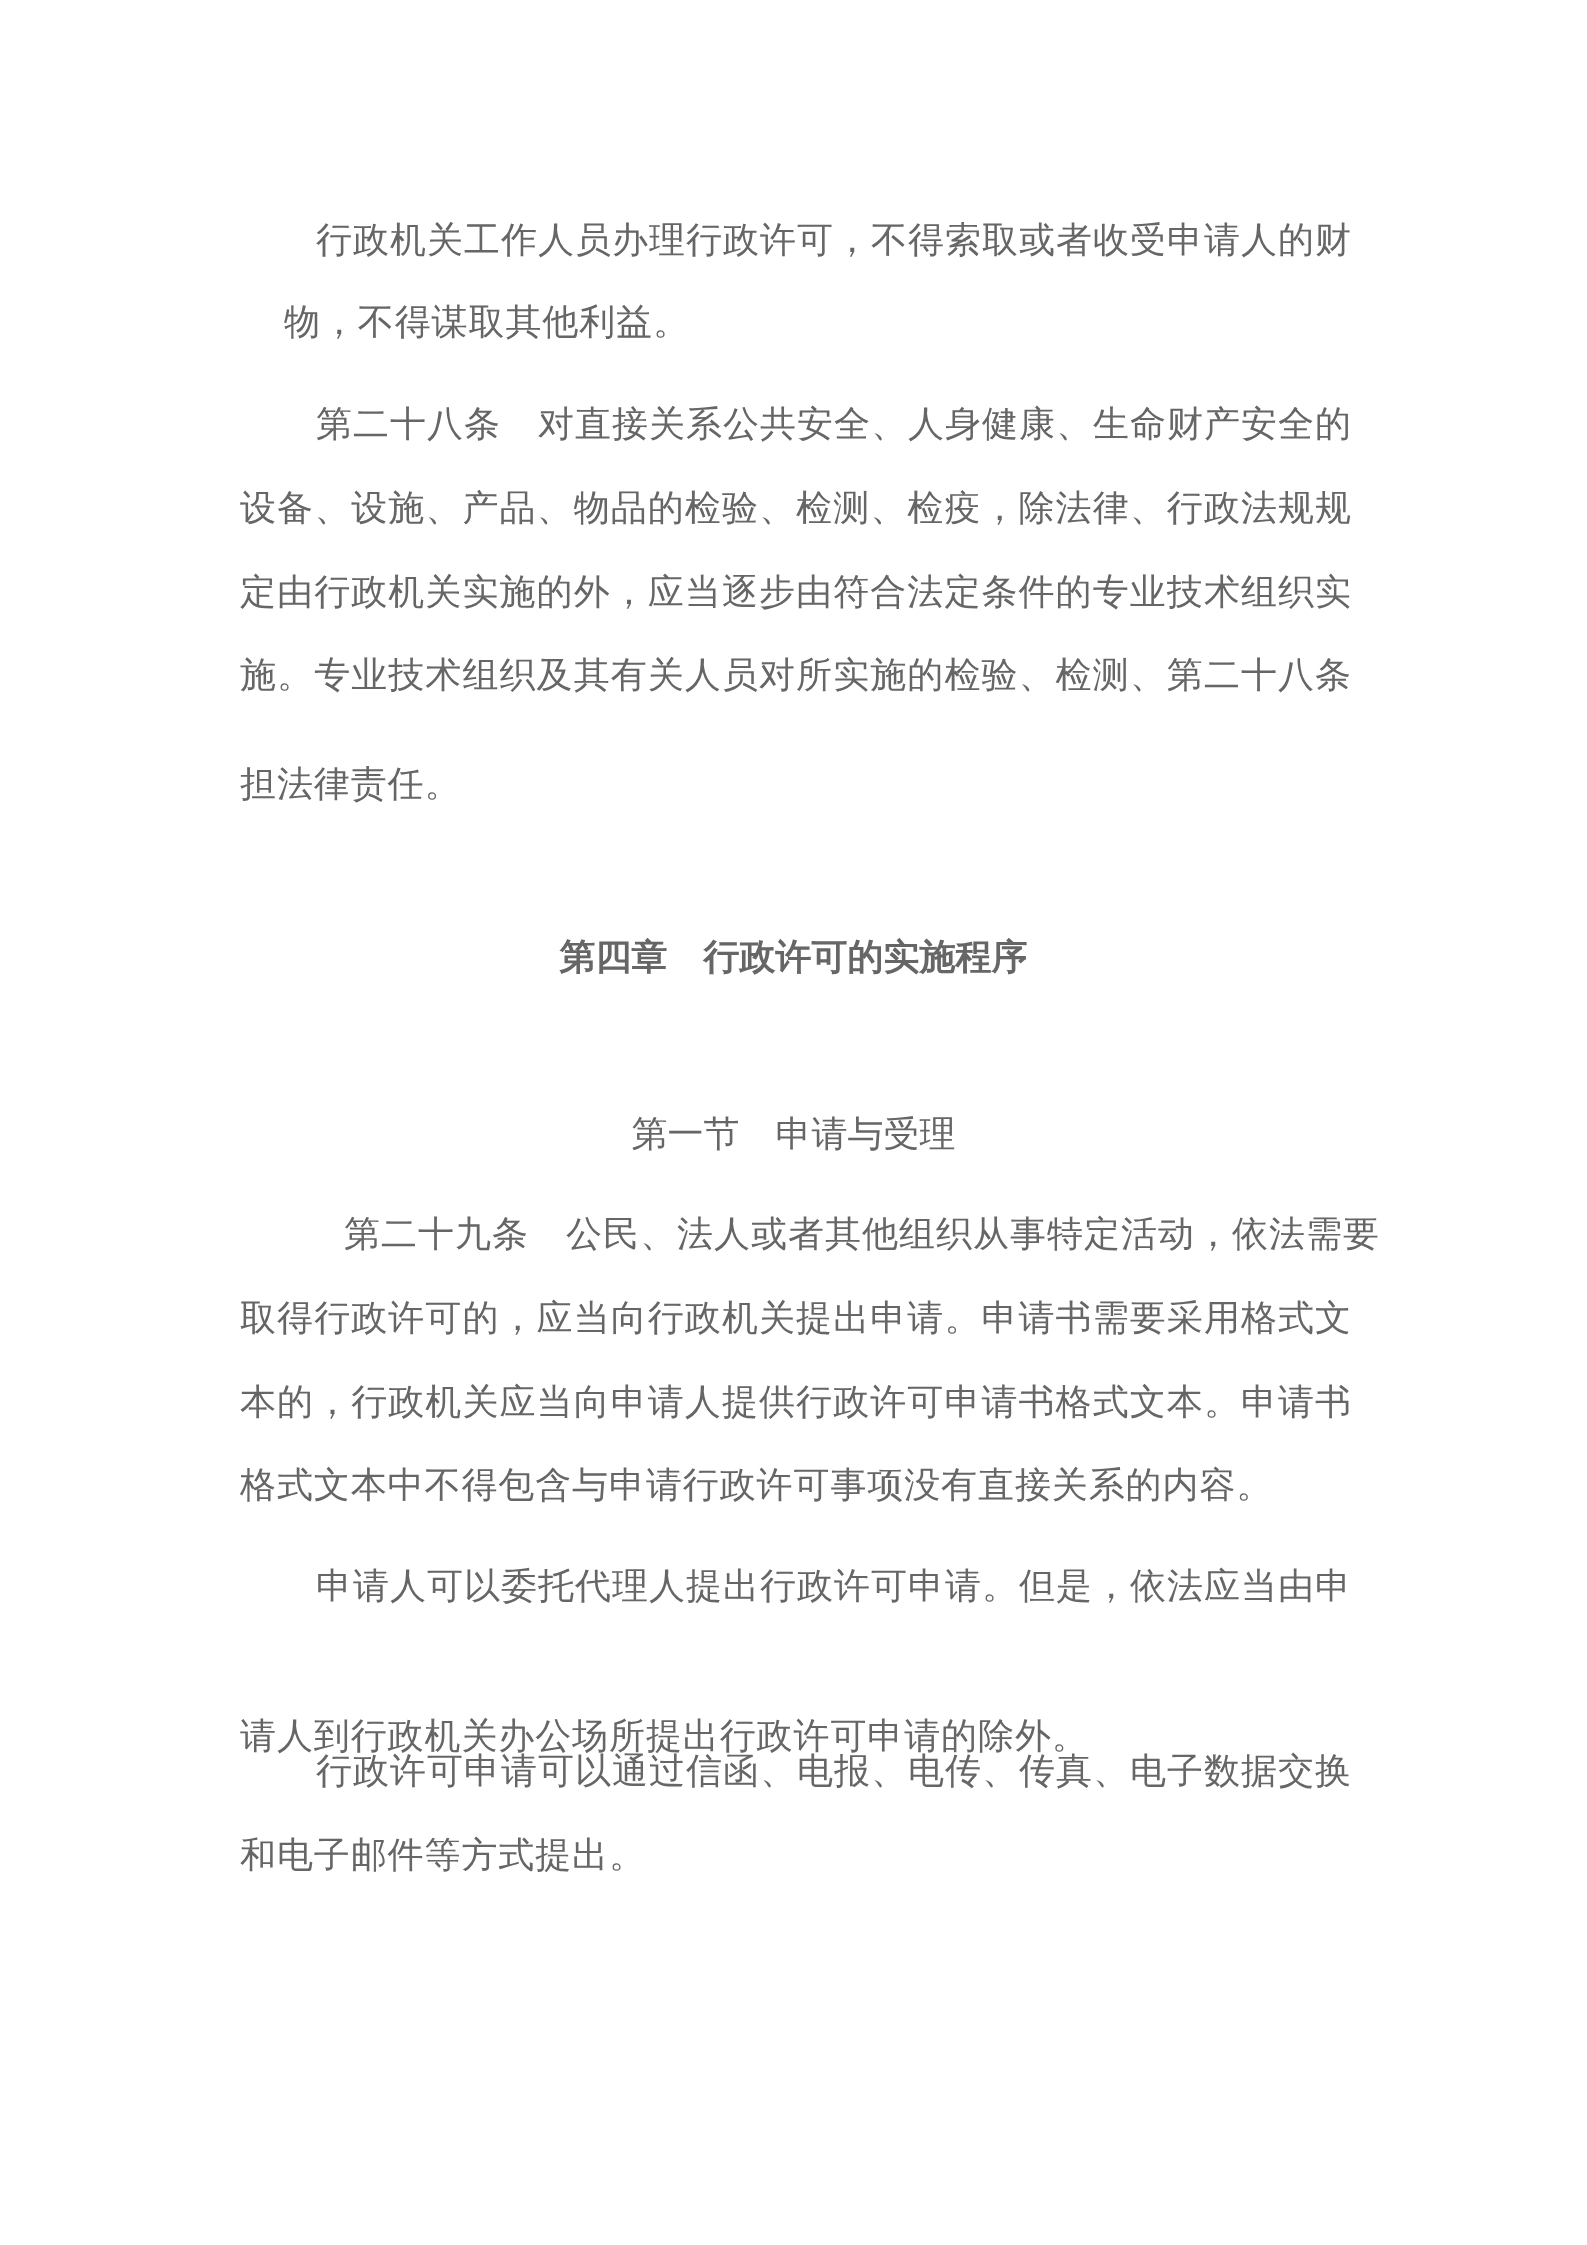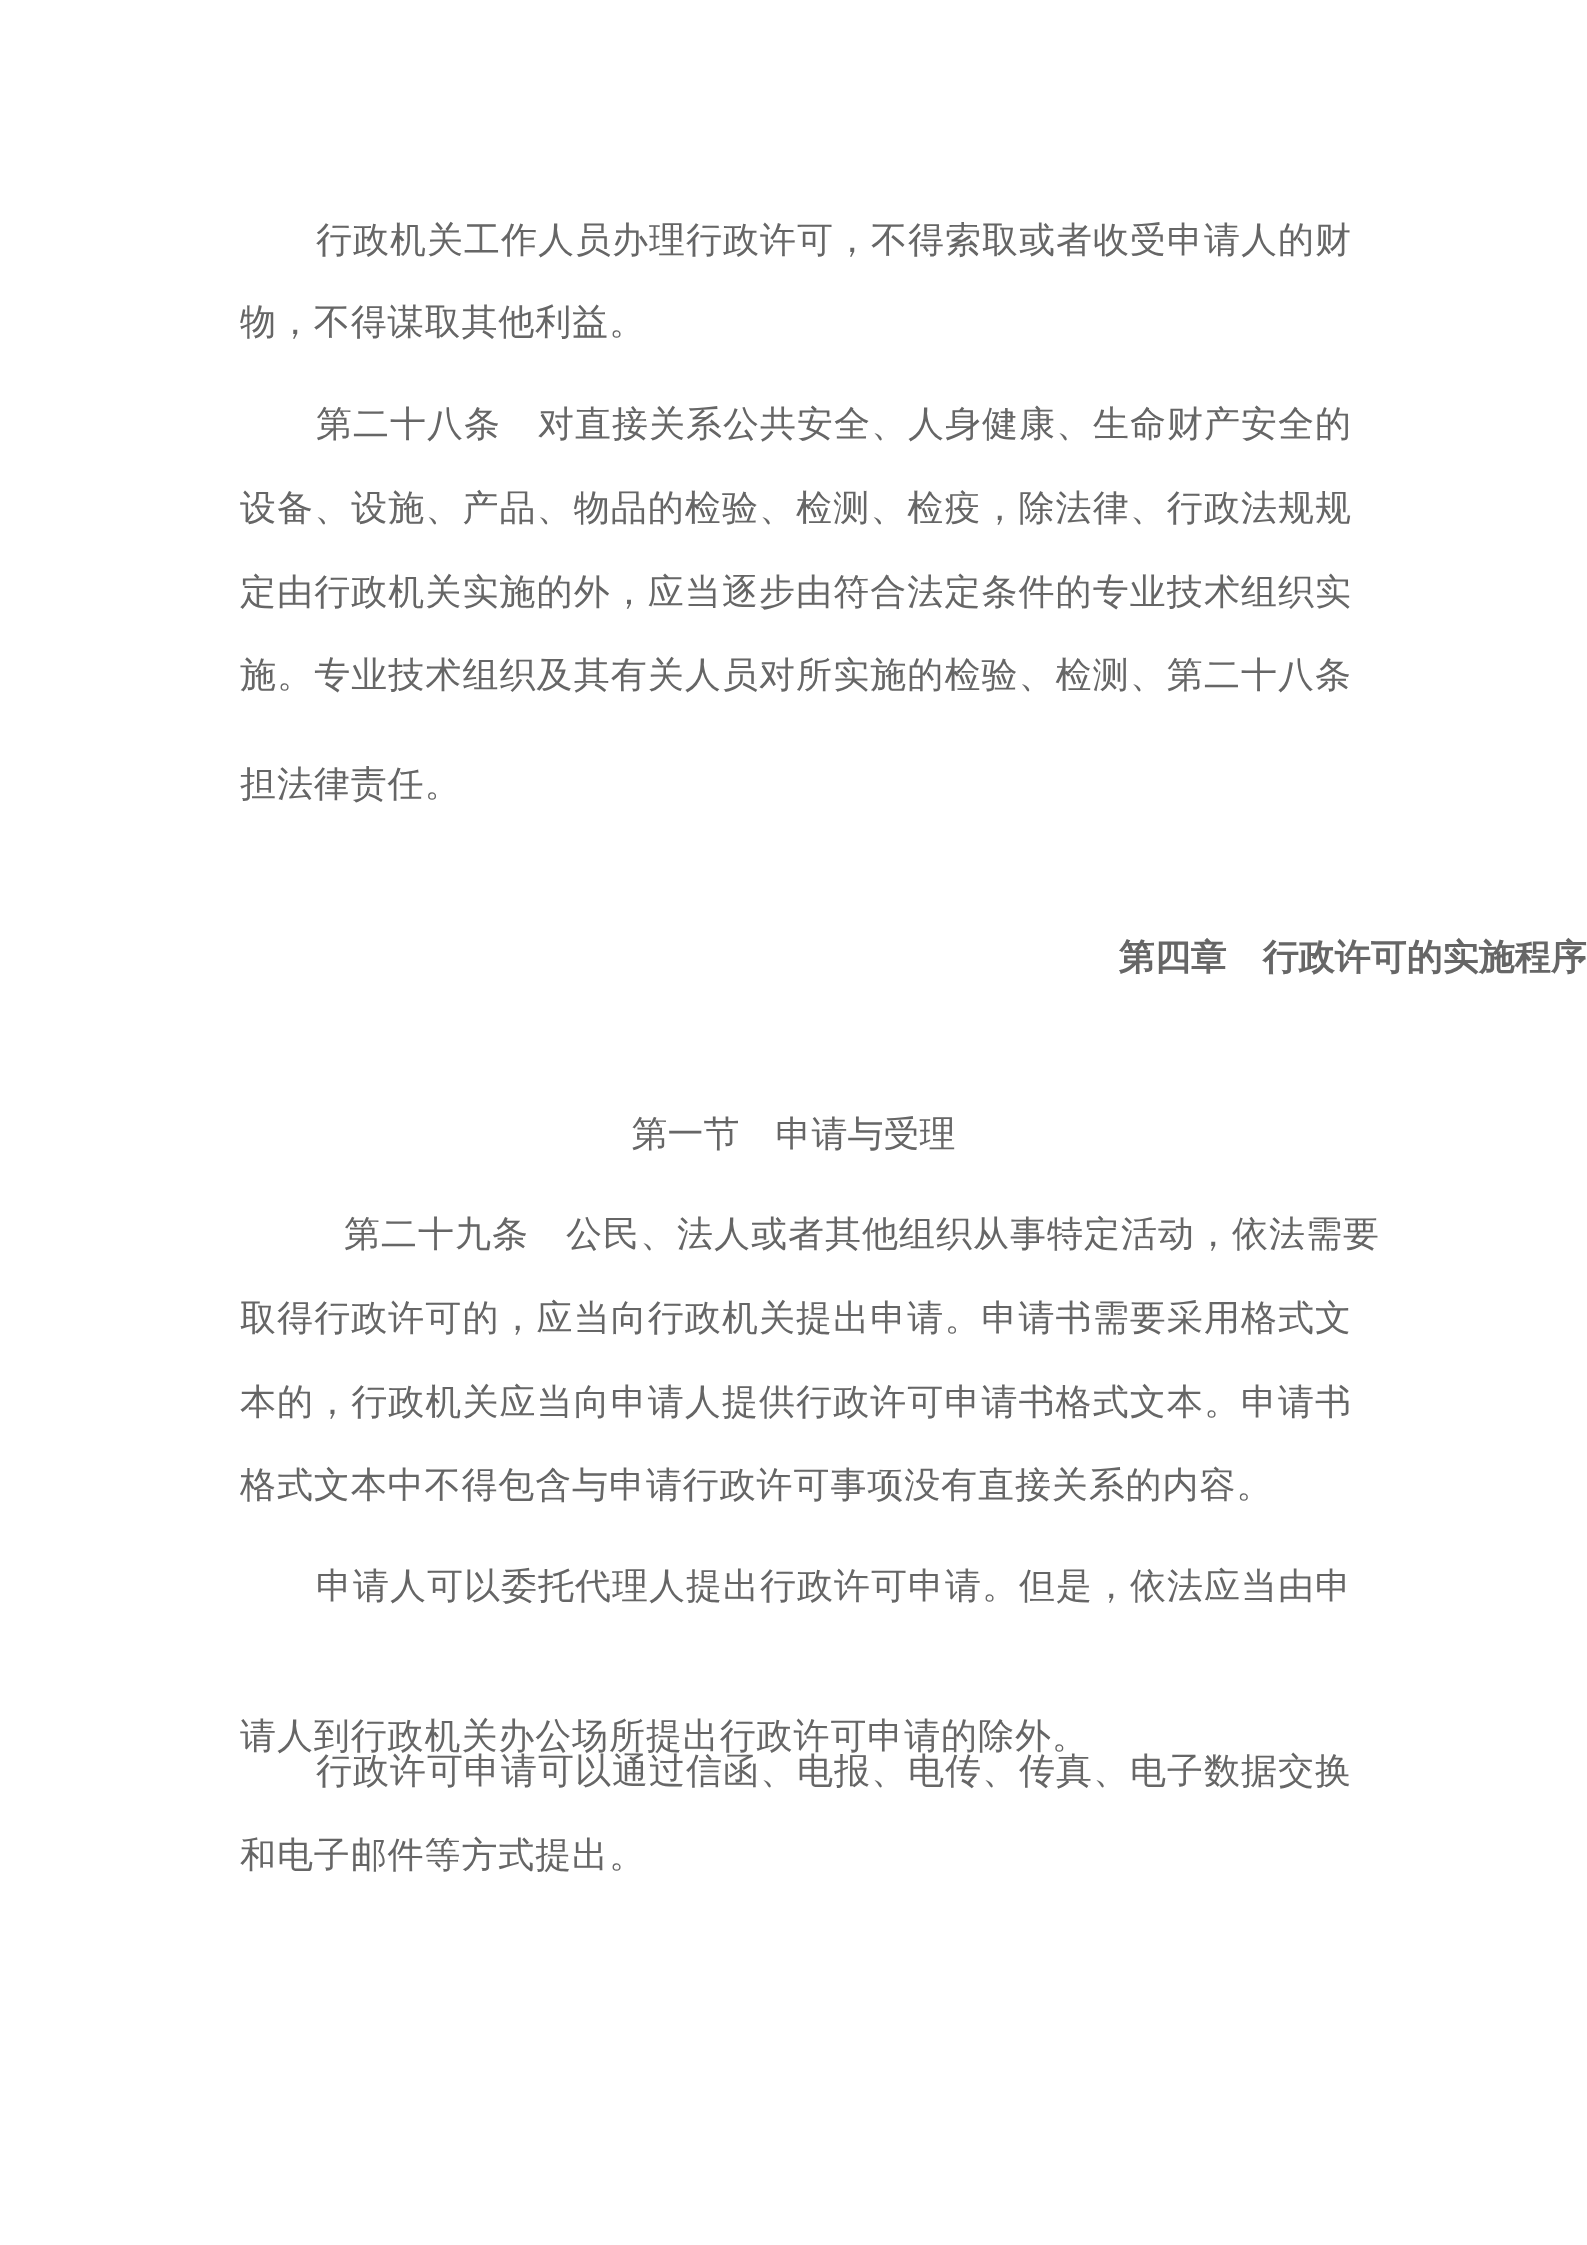--- a/index.html
+++ b/index.html
@@ -28,32 +28,32 @@
   }
   .just { text-align: justify; text-align-last: justify; }
 </style>
 </head>
 <body>
 
 <div class="page">
 
   <div>
     <div class="line indent just" style="top:216px;">行政机关工作人员办理行政许可，不得索取或者收受申请人的财</div>
-    <div class="line" style="top:298px;">物，不得谋取其他利益。</div>
+    <div class="line" style="top:298px;margin-left:44px;">物，不得谋取其他利益。</div>
   </div>
 
   <div>
     <div class="line indent just" style="top:400px;">第二十八条　对直接关系公共安全、人身健康、生命财产安全的</div>
     <div class="line just" style="top:484px;">设备、设施、产品、物品的检验、检测、检疫，除法律、行政法规规</div>
     <div class="line just" style="top:568px;">定由行政机关实施的外，应当逐步由符合法定条件的专业技术组织实</div>
     <div class="line just" style="top:651px;">施。专业技术组织及其有关人员对所实施的检验、检测、第二十八条</div>
     <div class="line" style="top:760px;">担法律责任。</div>
   </div>
 
-  <div class="chapter" style="top:933px;text-align:right;">第四章　行政许可的实施程序</div>
+  <div class="chapter" style="top:933px;">第四章　行政许可的实施程序</div>
 
   <div class="section" style="top:1110px;">第一节　申请与受理</div>
 
   <div>
     <div class="line indent just" style="top:1210px;margin-left:28px;">第二十九条　公民、法人或者其他组织从事特定活动，依法需要</div>
     <div class="line just" style="top:1294px;">取得行政许可的，应当向行政机关提出申请。申请书需要采用格式文</div>
     <div class="line just" style="top:1378px;">本的，行政机关应当向申请人提供行政许可申请书格式文本。申请书</div>
     <div class="line" style="top:1461px;">格式文本中不得包含与申请行政许可事项没有直接关系的内容。</div>
   </div>
 

